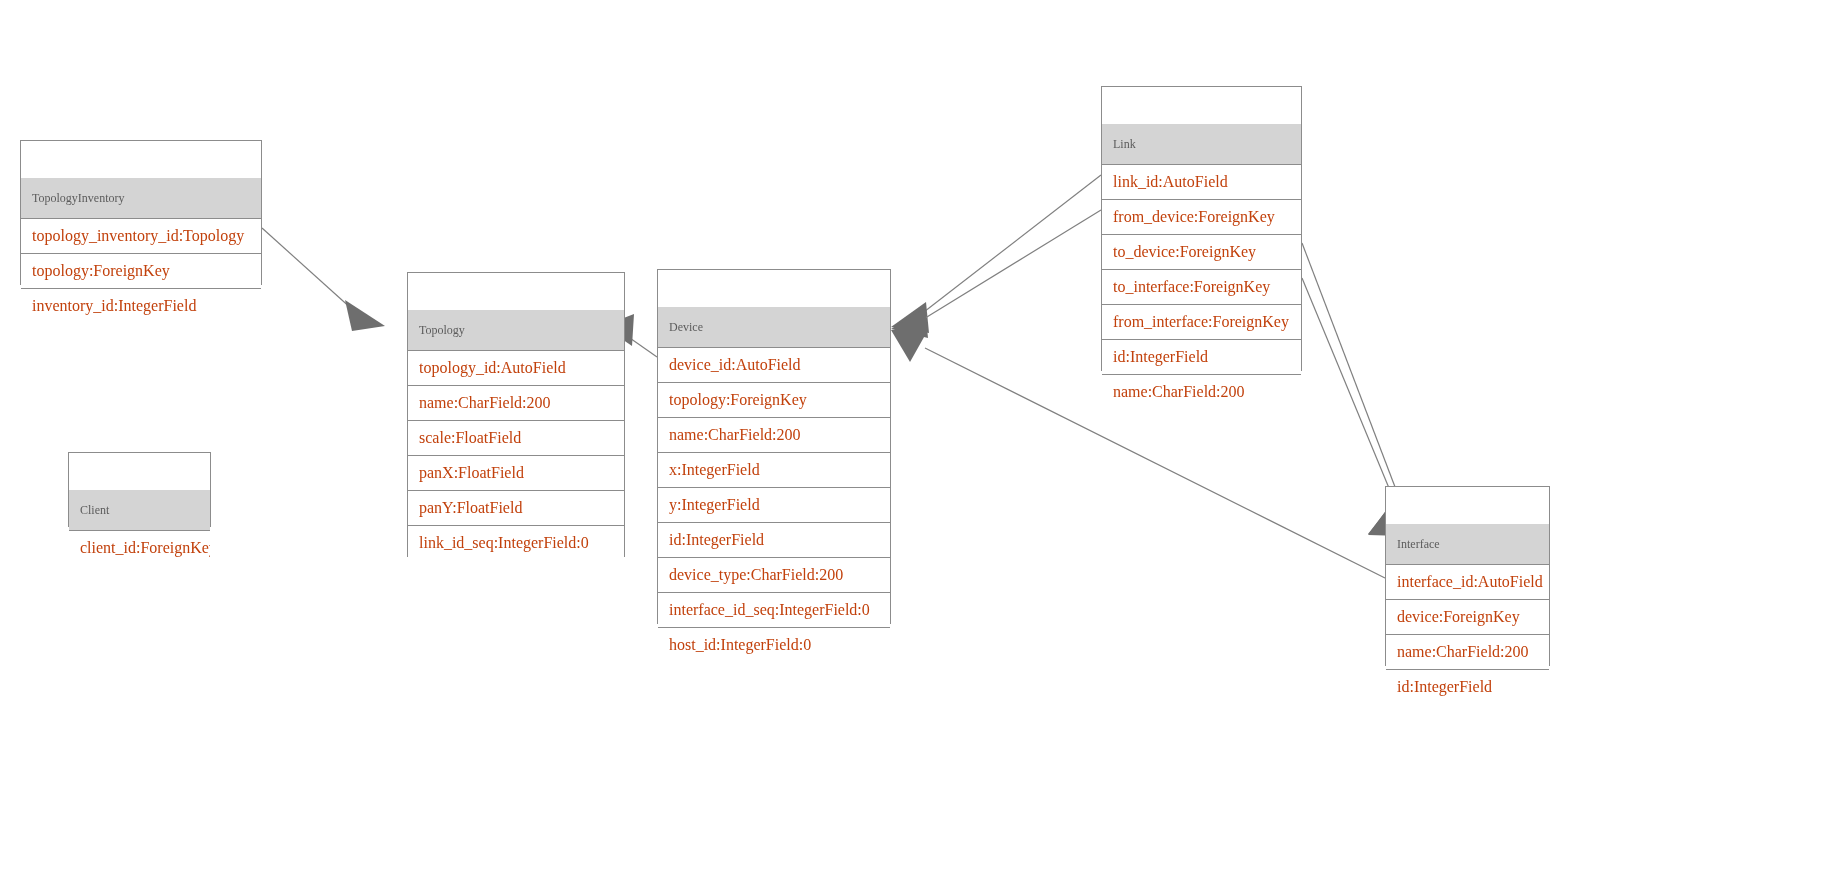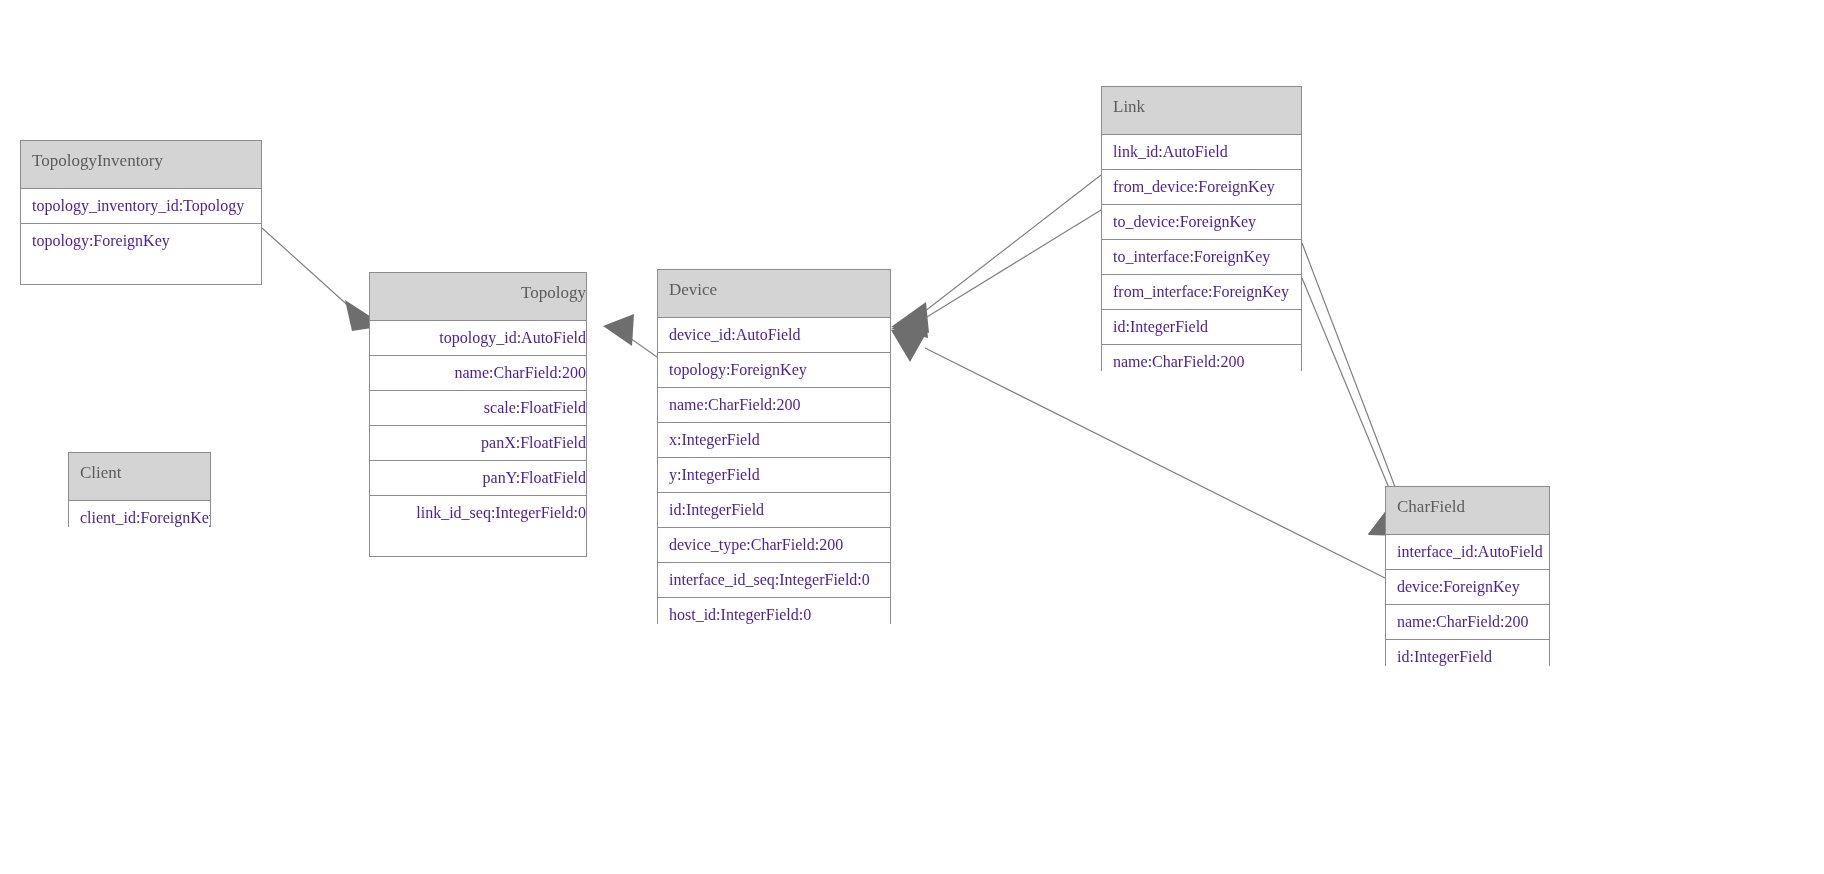--- a/index.html
+++ b/index.html
@@ -29,33 +29,34 @@
     box-sizing: border-box;
     border: 1px solid #8c8c8c;
     background: #ffffff;
     z-index: 2;
   }
   .entity-header {
     box-sizing: border-box;
     background: #d4d4d4;
     border-bottom: 1px solid #8c8c8c;
     color: #5c5c5c;
-    font-size: 17px;
+    font-size: 12px;
     line-height: 40px;
-    height: 48px;
+    height: 41px;
     padding: 0 0 0 11px;
     white-space: nowrap;
     overflow: hidden;
+    margin-top: 37px;
   }
   .entity-field {
     box-sizing: border-box;
     height: 35px;
     line-height: 34px;
     border-bottom: 1px solid #8c8c8c;
-    color: #4c1d95;
+    color: #c2410c;
     font-size: 16px;
     padding: 0 0 0 11px;
     white-space: nowrap;
     overflow: hidden;
     background: #ffffff;
   }
   .entity-field:last-child {
     border-bottom: none;
   }
 </style>
@@ -100,22 +101,23 @@
       <line x1="1302" y1="278" x2="1396" y2="505" stroke="#808080" stroke-width="1.2"></line>
       <polygon points="1368,535 1387,509 1403,536" fill="#6e6e6e"></polygon>
     </g>
   </svg>
 
   <div id="entity-layer">
       <div class="entity" style="left: 20px; top: 140px; width: 242px; height: 145px;">
         <div class="entity-header">TopologyInventory</div>
         <div class="entity-field">topology_inventory_id:Topology</div>
         <div class="entity-field">topology:ForeignKey</div>
+        <div class="entity-field">inventory_id:IntegerField</div>
       </div>
-      <div class="entity" style="left: 369px; top: 272px; width: 218px; height: 285px; text-align: right;">
+      <div class="entity" style="left: 407px; top: 272px; width: 218px; height: 285px;">
         <div class="entity-header">Topology</div>
         <div class="entity-field">topology_id:AutoField</div>
         <div class="entity-field">name:CharField:200</div>
         <div class="entity-field">scale:FloatField</div>
         <div class="entity-field">panX:FloatField</div>
         <div class="entity-field">panY:FloatField</div>
         <div class="entity-field">link_id_seq:IntegerField:0</div>
       </div>
       <div class="entity" style="left: 657px; top: 269px; width: 234px; height: 355px;">
         <div class="entity-header">Device</div>
@@ -137,21 +139,21 @@
         <div class="entity-header">Link</div>
         <div class="entity-field">link_id:AutoField</div>
         <div class="entity-field">from_device:ForeignKey</div>
         <div class="entity-field">to_device:ForeignKey</div>
         <div class="entity-field">to_interface:ForeignKey</div>
         <div class="entity-field">from_interface:ForeignKey</div>
         <div class="entity-field">id:IntegerField</div>
         <div class="entity-field">name:CharField:200</div>
       </div>
       <div class="entity" style="left: 1385px; top: 486px; width: 165px; height: 180px;">
-        <div class="entity-header">CharField</div>
+        <div class="entity-header">Interface</div>
         <div class="entity-field">interface_id:AutoField</div>
         <div class="entity-field">device:ForeignKey</div>
         <div class="entity-field">name:CharField:200</div>
         <div class="entity-field">id:IntegerField</div>
       </div>
     </div>
 
 </div>
 
 </body></html>

